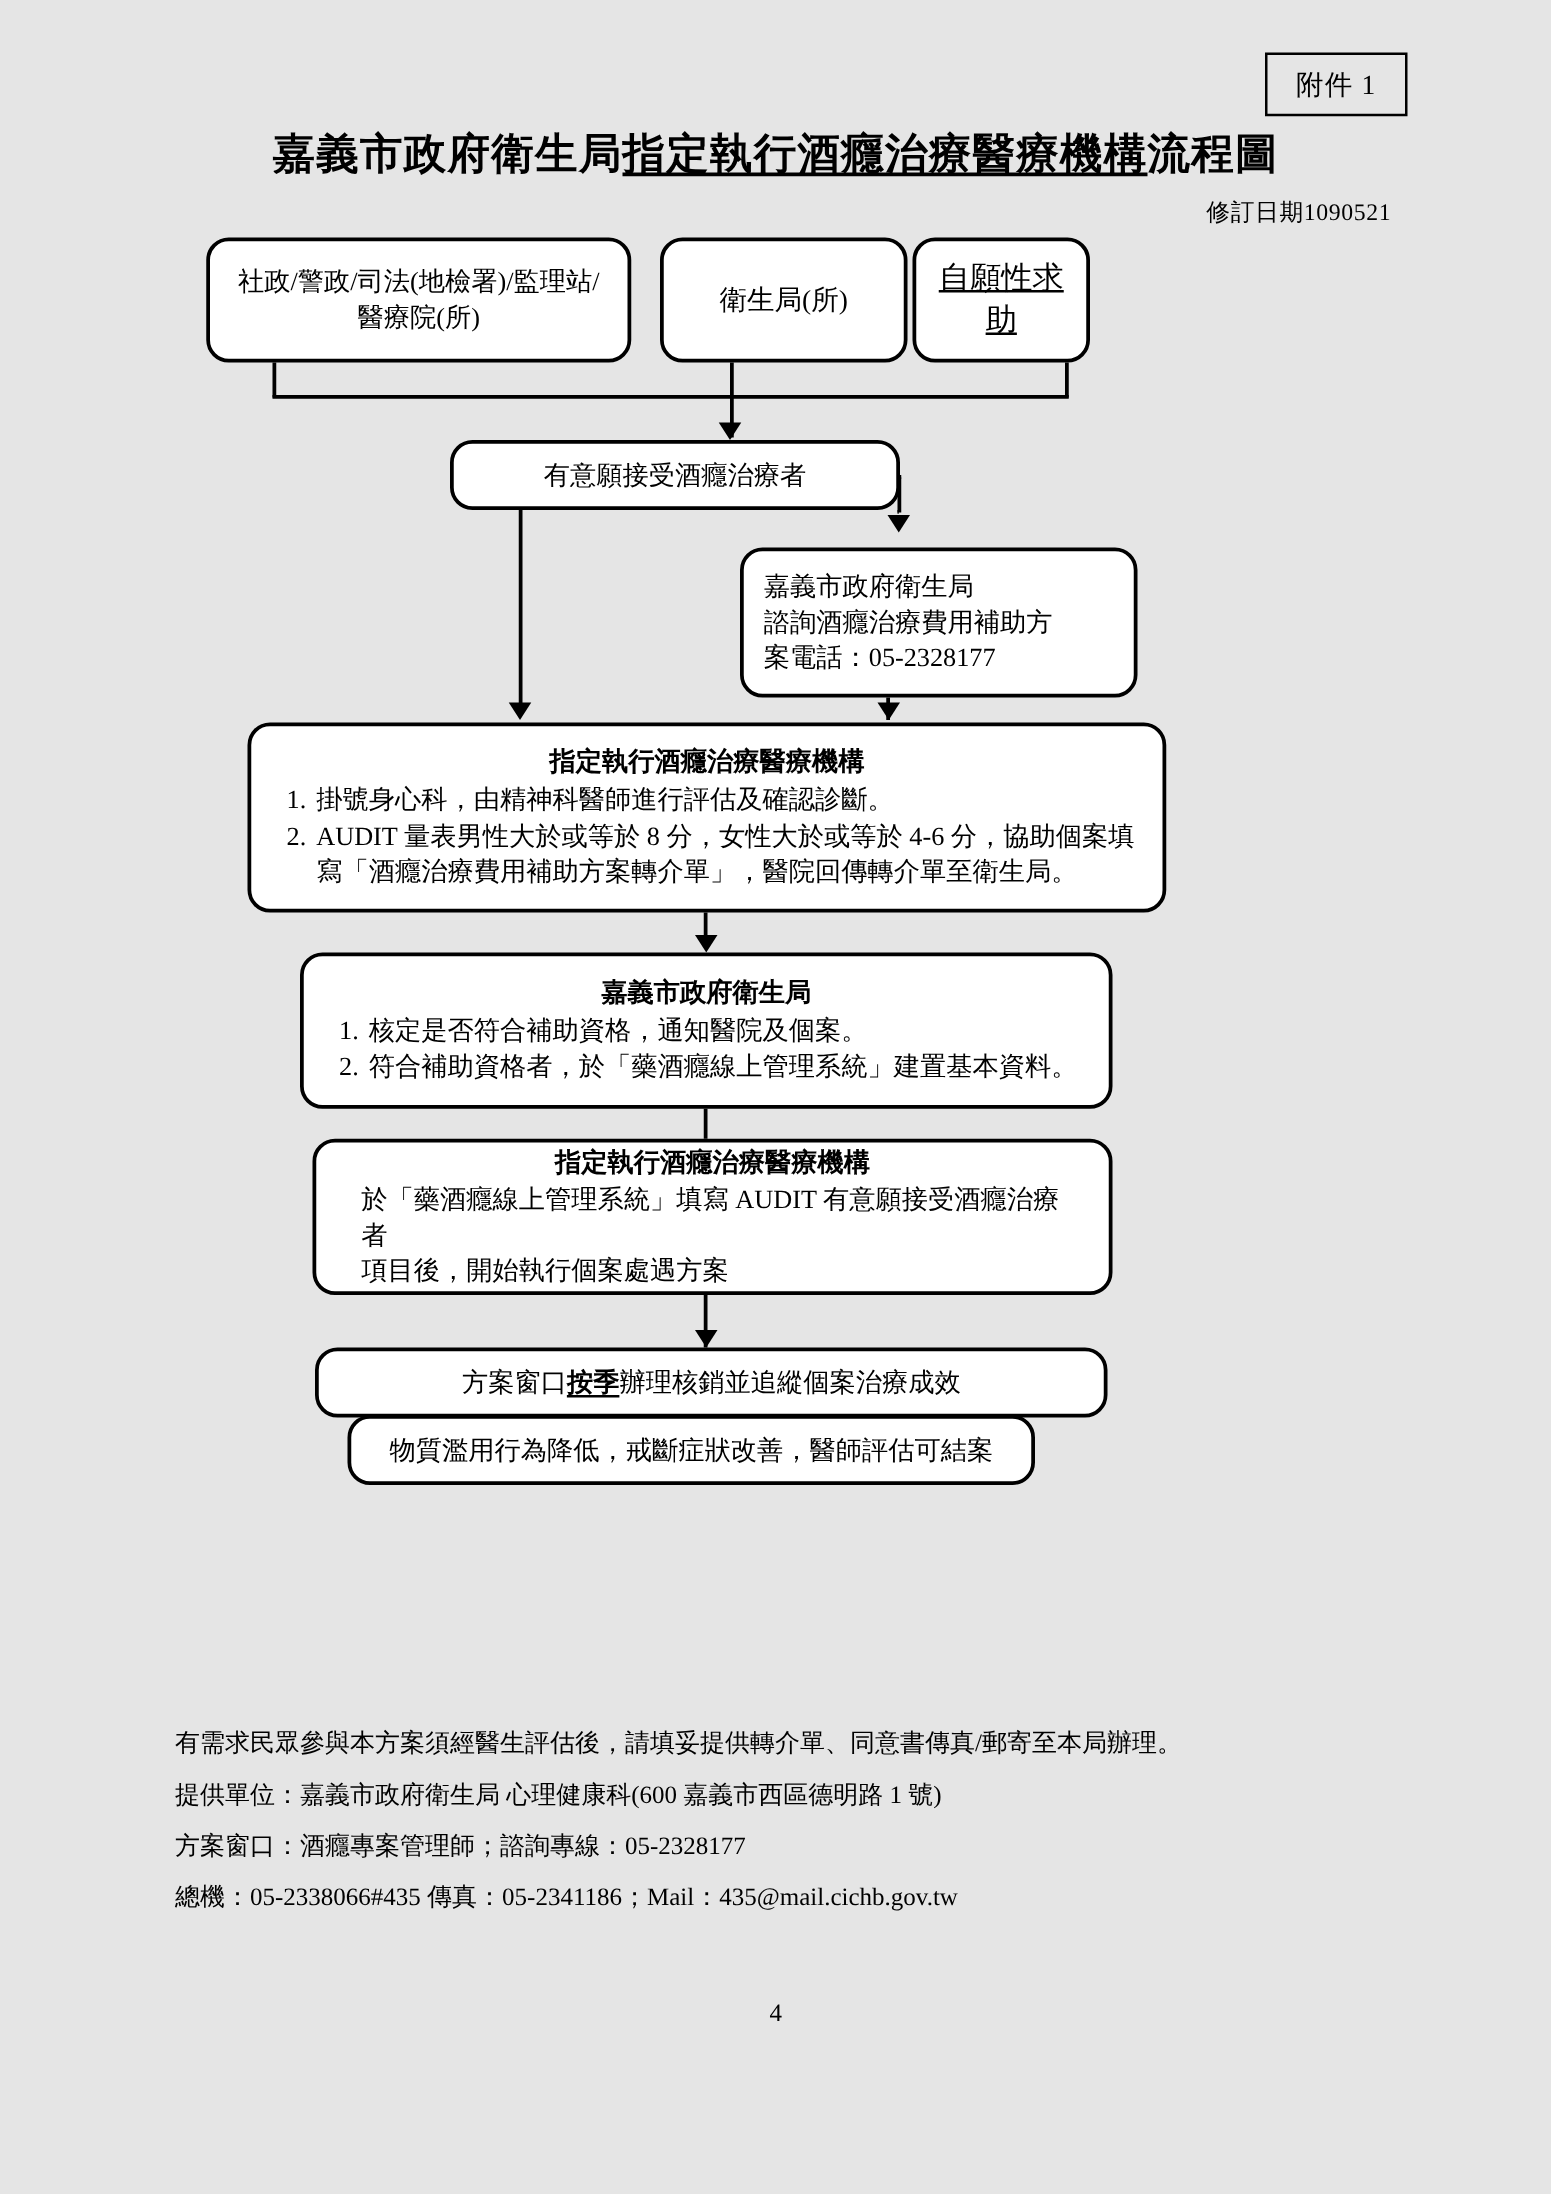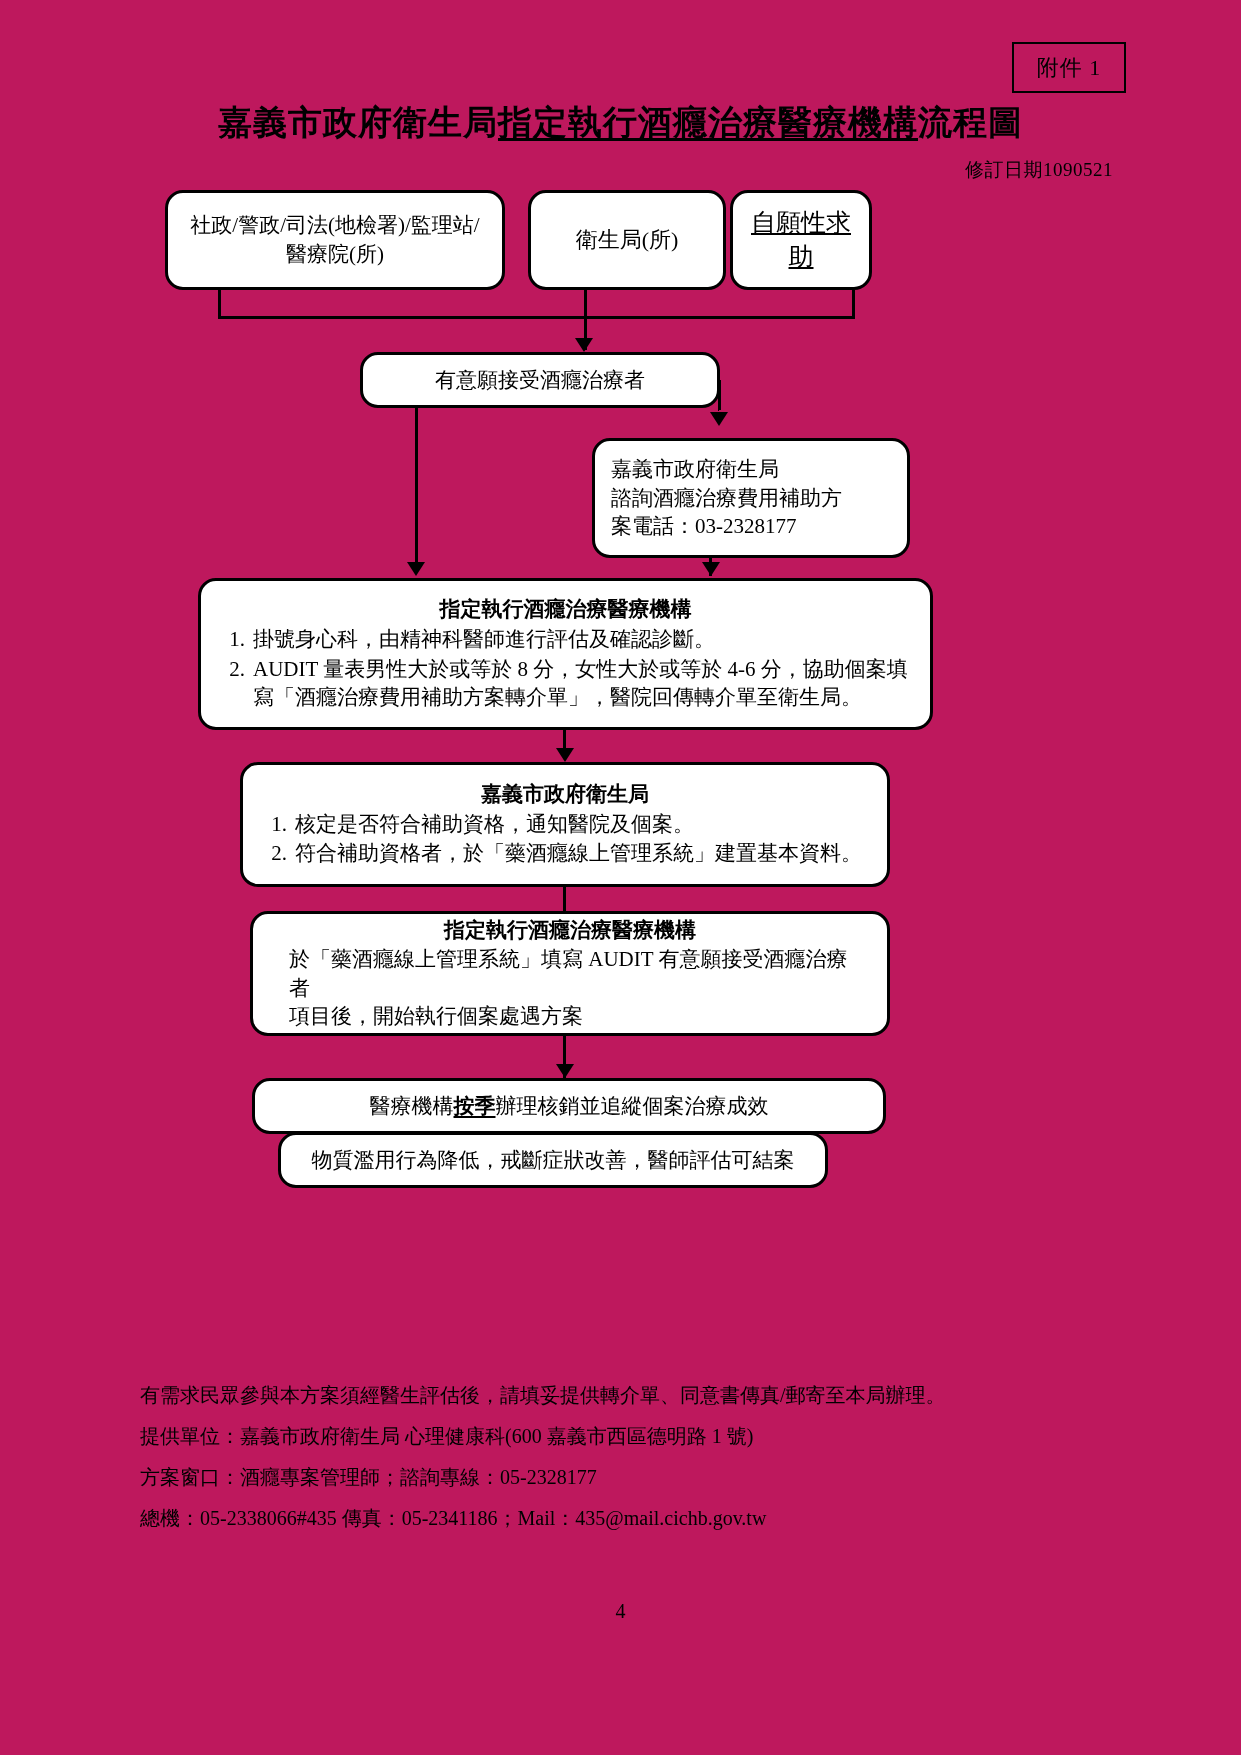--- a/index.html
+++ b/index.html
@@ -9,21 +9,21 @@
   }
   body {
     font-family: "Liberation Serif", "DejaVu Serif", serif;
     color: #000000;
   }
   #page {
     position: relative;
     width: 1241px;
     height: 1755px;
     margin: 0 auto;
-    background: #be185d;
+    background: #e5e5e5;
     overflow: hidden;
   }
 
   
   .attach-tag {
     position: absolute;
     left: 1012px;
     top: 42px;
     width: 110px;
     height: 47px;
@@ -171,21 +171,21 @@
   <div class="vline" style="left:718px; top:382px; width:3px; height:28px;"></div>
   <div class="hline" style="left:718px; top:408px; width:1px; height:3px;"></div>
   <div class="arrow" style="left:710px; top:412px;"></div>
 
   <div class="vline" style="left:415px; top:408px; width:3px; height:155px;"></div>
   <div class="arrow" style="left:407px; top:562px;"></div>
 
   <div class="box" style="left:592px; top:438px; width:318px; height:120px; padding-left:16px;">
     <div>嘉義市政府衛生局</div>
     <div>諮詢酒癮治療費用補助方</div>
-    <div>案電話：03-2328177</div>
+    <div>案電話：05-2328177</div>
   </div>
 
   <div class="vline" style="left:709px; top:558px; width:3px; height:18px;"></div>
   <div class="arrow" style="left:702px; top:562px;"></div>
 
   <div class="box" style="left:198px; top:578px; width:735px; height:152px; padding:6px 14px;">
     <div class="hd">指定執行酒癮治療醫療機構</div>
     <ul class="ol">
       <li>
         <span class="num">1.</span>
@@ -220,21 +220,21 @@
   <div class="box" style="left:250px; top:911px; width:640px; height:125px; padding:6px 14px;">
     <div class="hd">指定執行酒癮治療醫療機構</div>
     <div class="plain-line" style="padding-left:22px;">於「藥酒癮線上管理系統」填寫 AUDIT 有意願接受酒癮治療者</div>
     <div class="plain-line" style="padding-left:22px;">項目後，開始執行個案處遇方案</div>
   </div>
 
   <div class="vline" style="left:563px; top:1036px; width:3px; height:42px;"></div>
   <div class="arrow" style="left:556px; top:1064px;"></div>
 
   <div class="box center" style="left:252px; top:1078px; width:634px; height:56px;">
-    <div class="pad"><span>醫療機構</span><span class="bold uline">按季</span><span>辦理核銷並追縱個案治療成效</span></div>
+    <div class="pad"><span>方案窗口</span><span class="bold uline">按季</span><span>辦理核銷並追縱個案治療成效</span></div>
   </div>
 
   <div class="vline" style="left:563px; top:1134px; width:3px; height:42px;"></div>
   <div class="arrow" style="left:556px; top:1162px;"></div>
 
   <div class="box center" style="left:278px; top:1132px; width:550px; height:56px;">
     <div class="pad">物質濫用行為降低，戒斷症狀改善，醫師評估可結案</div>
   </div>
 
   <div class="notes">

